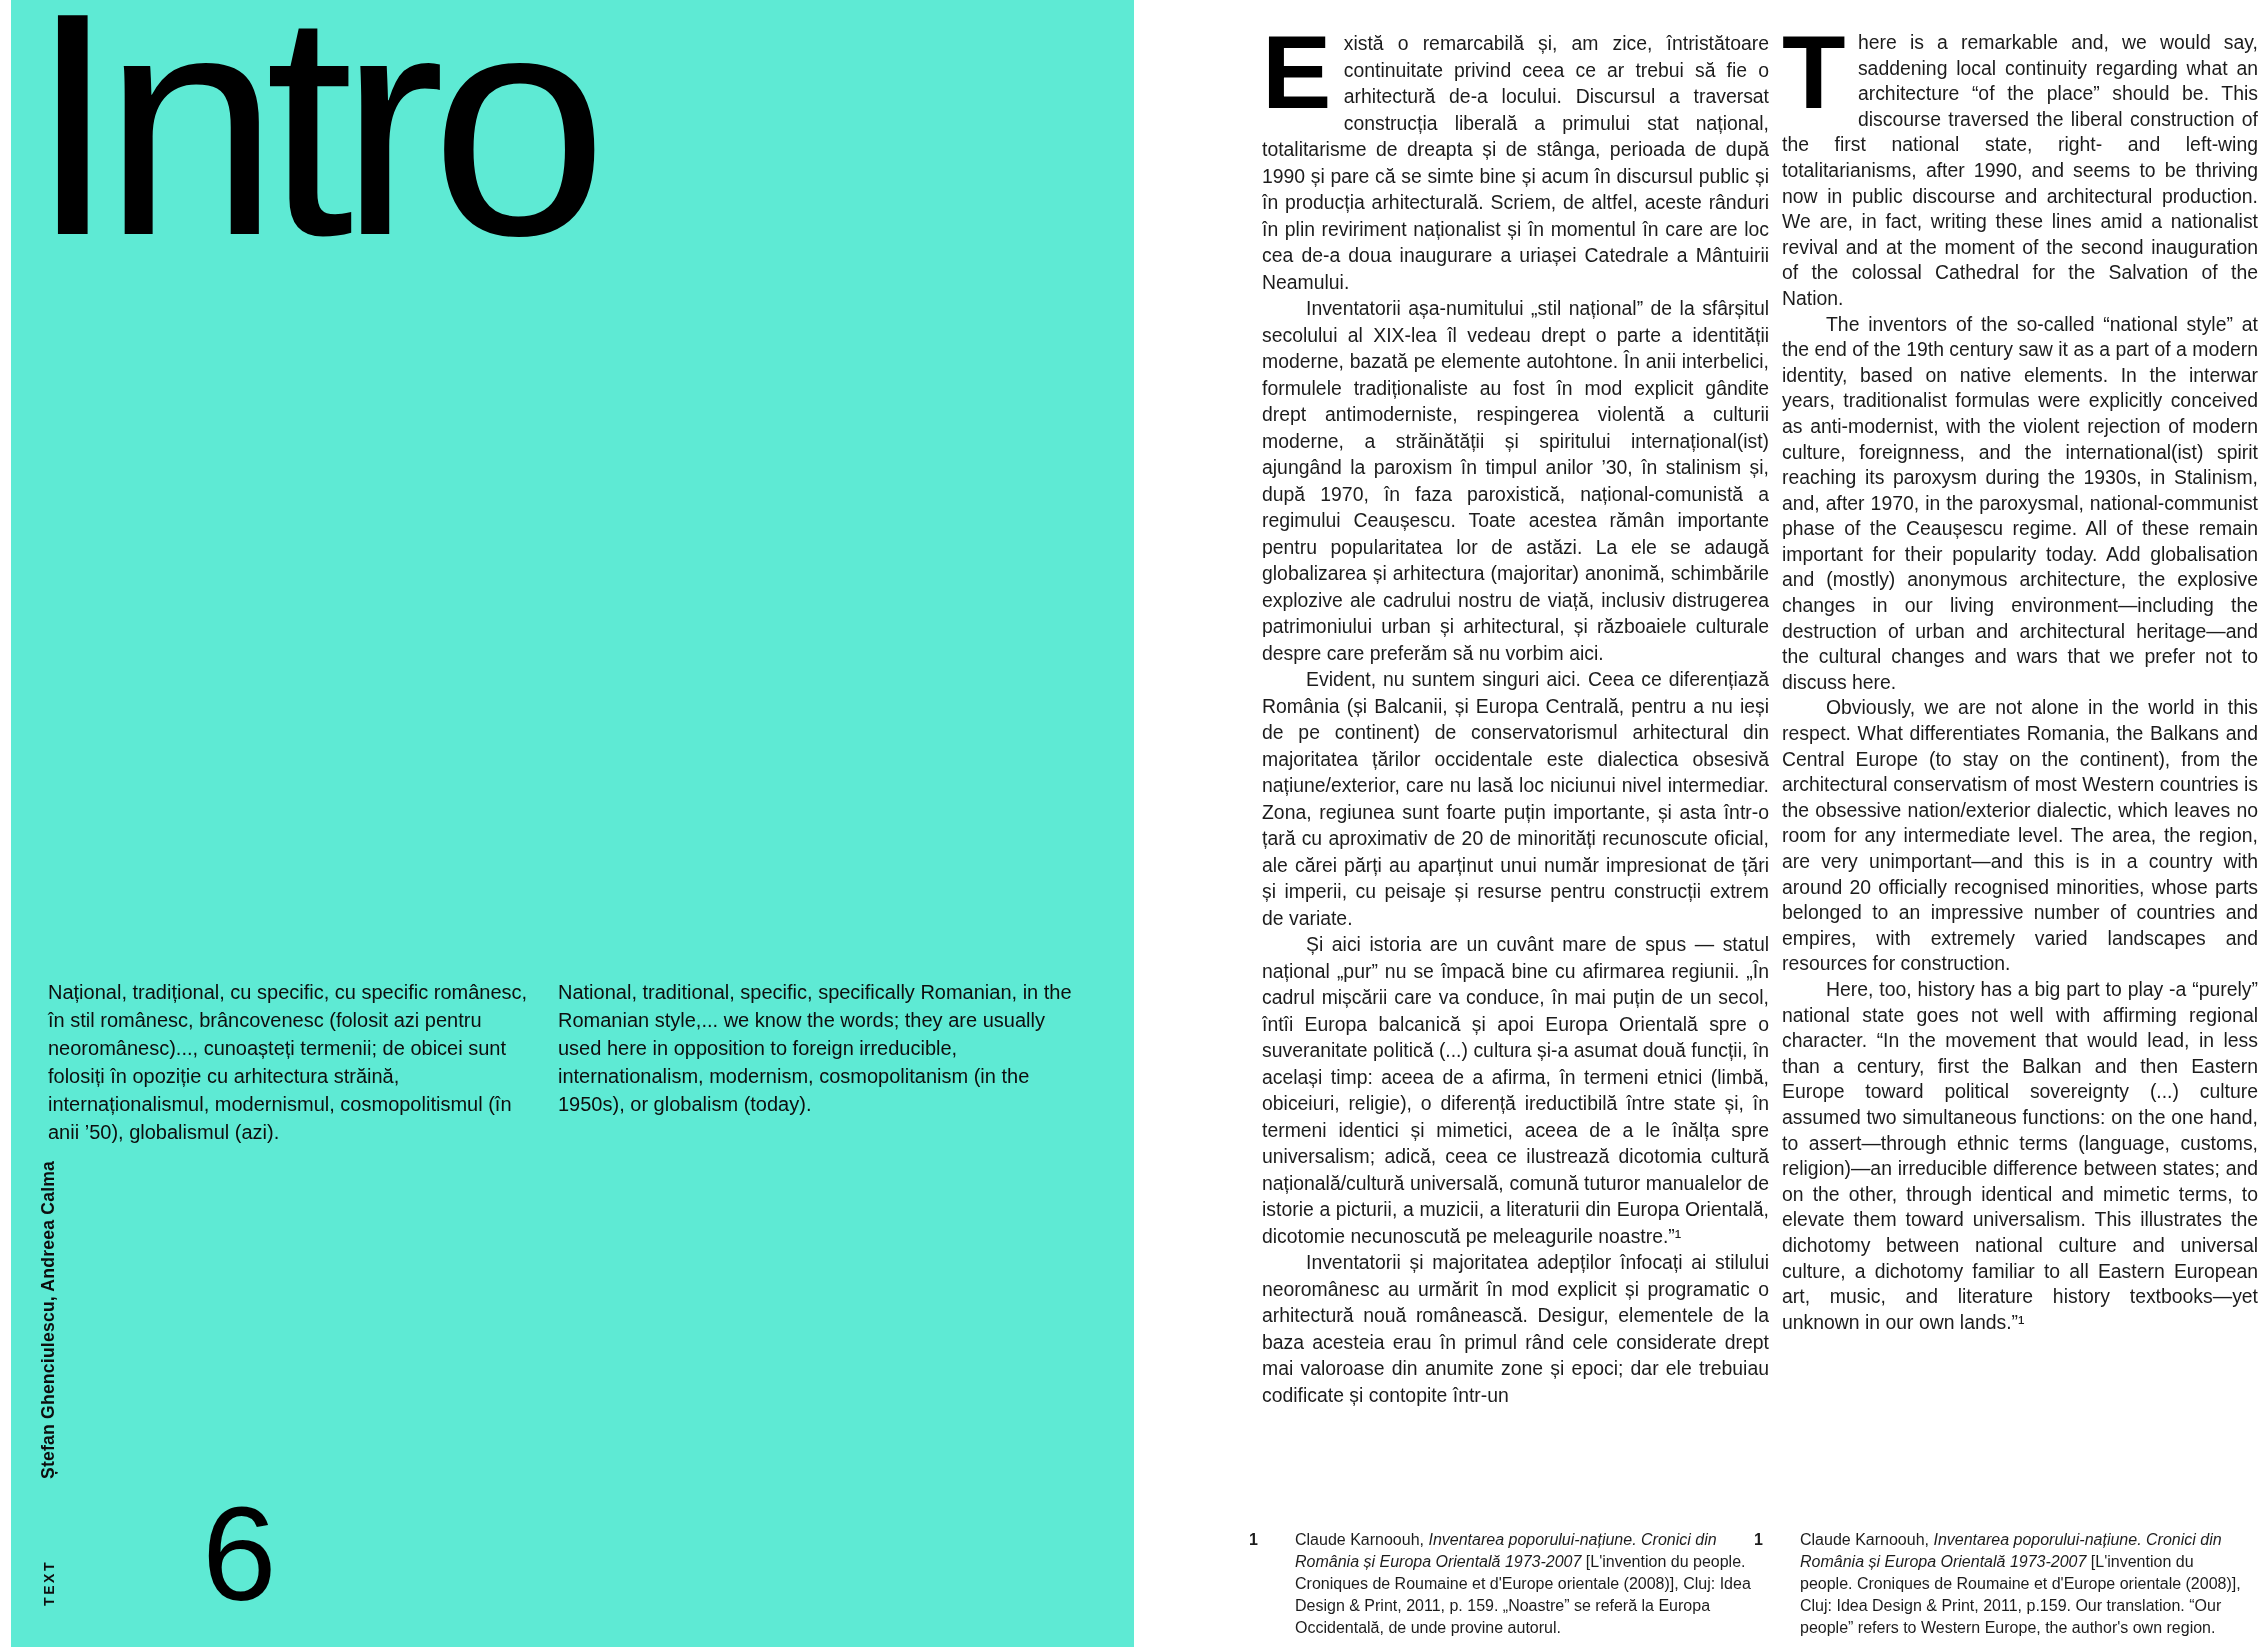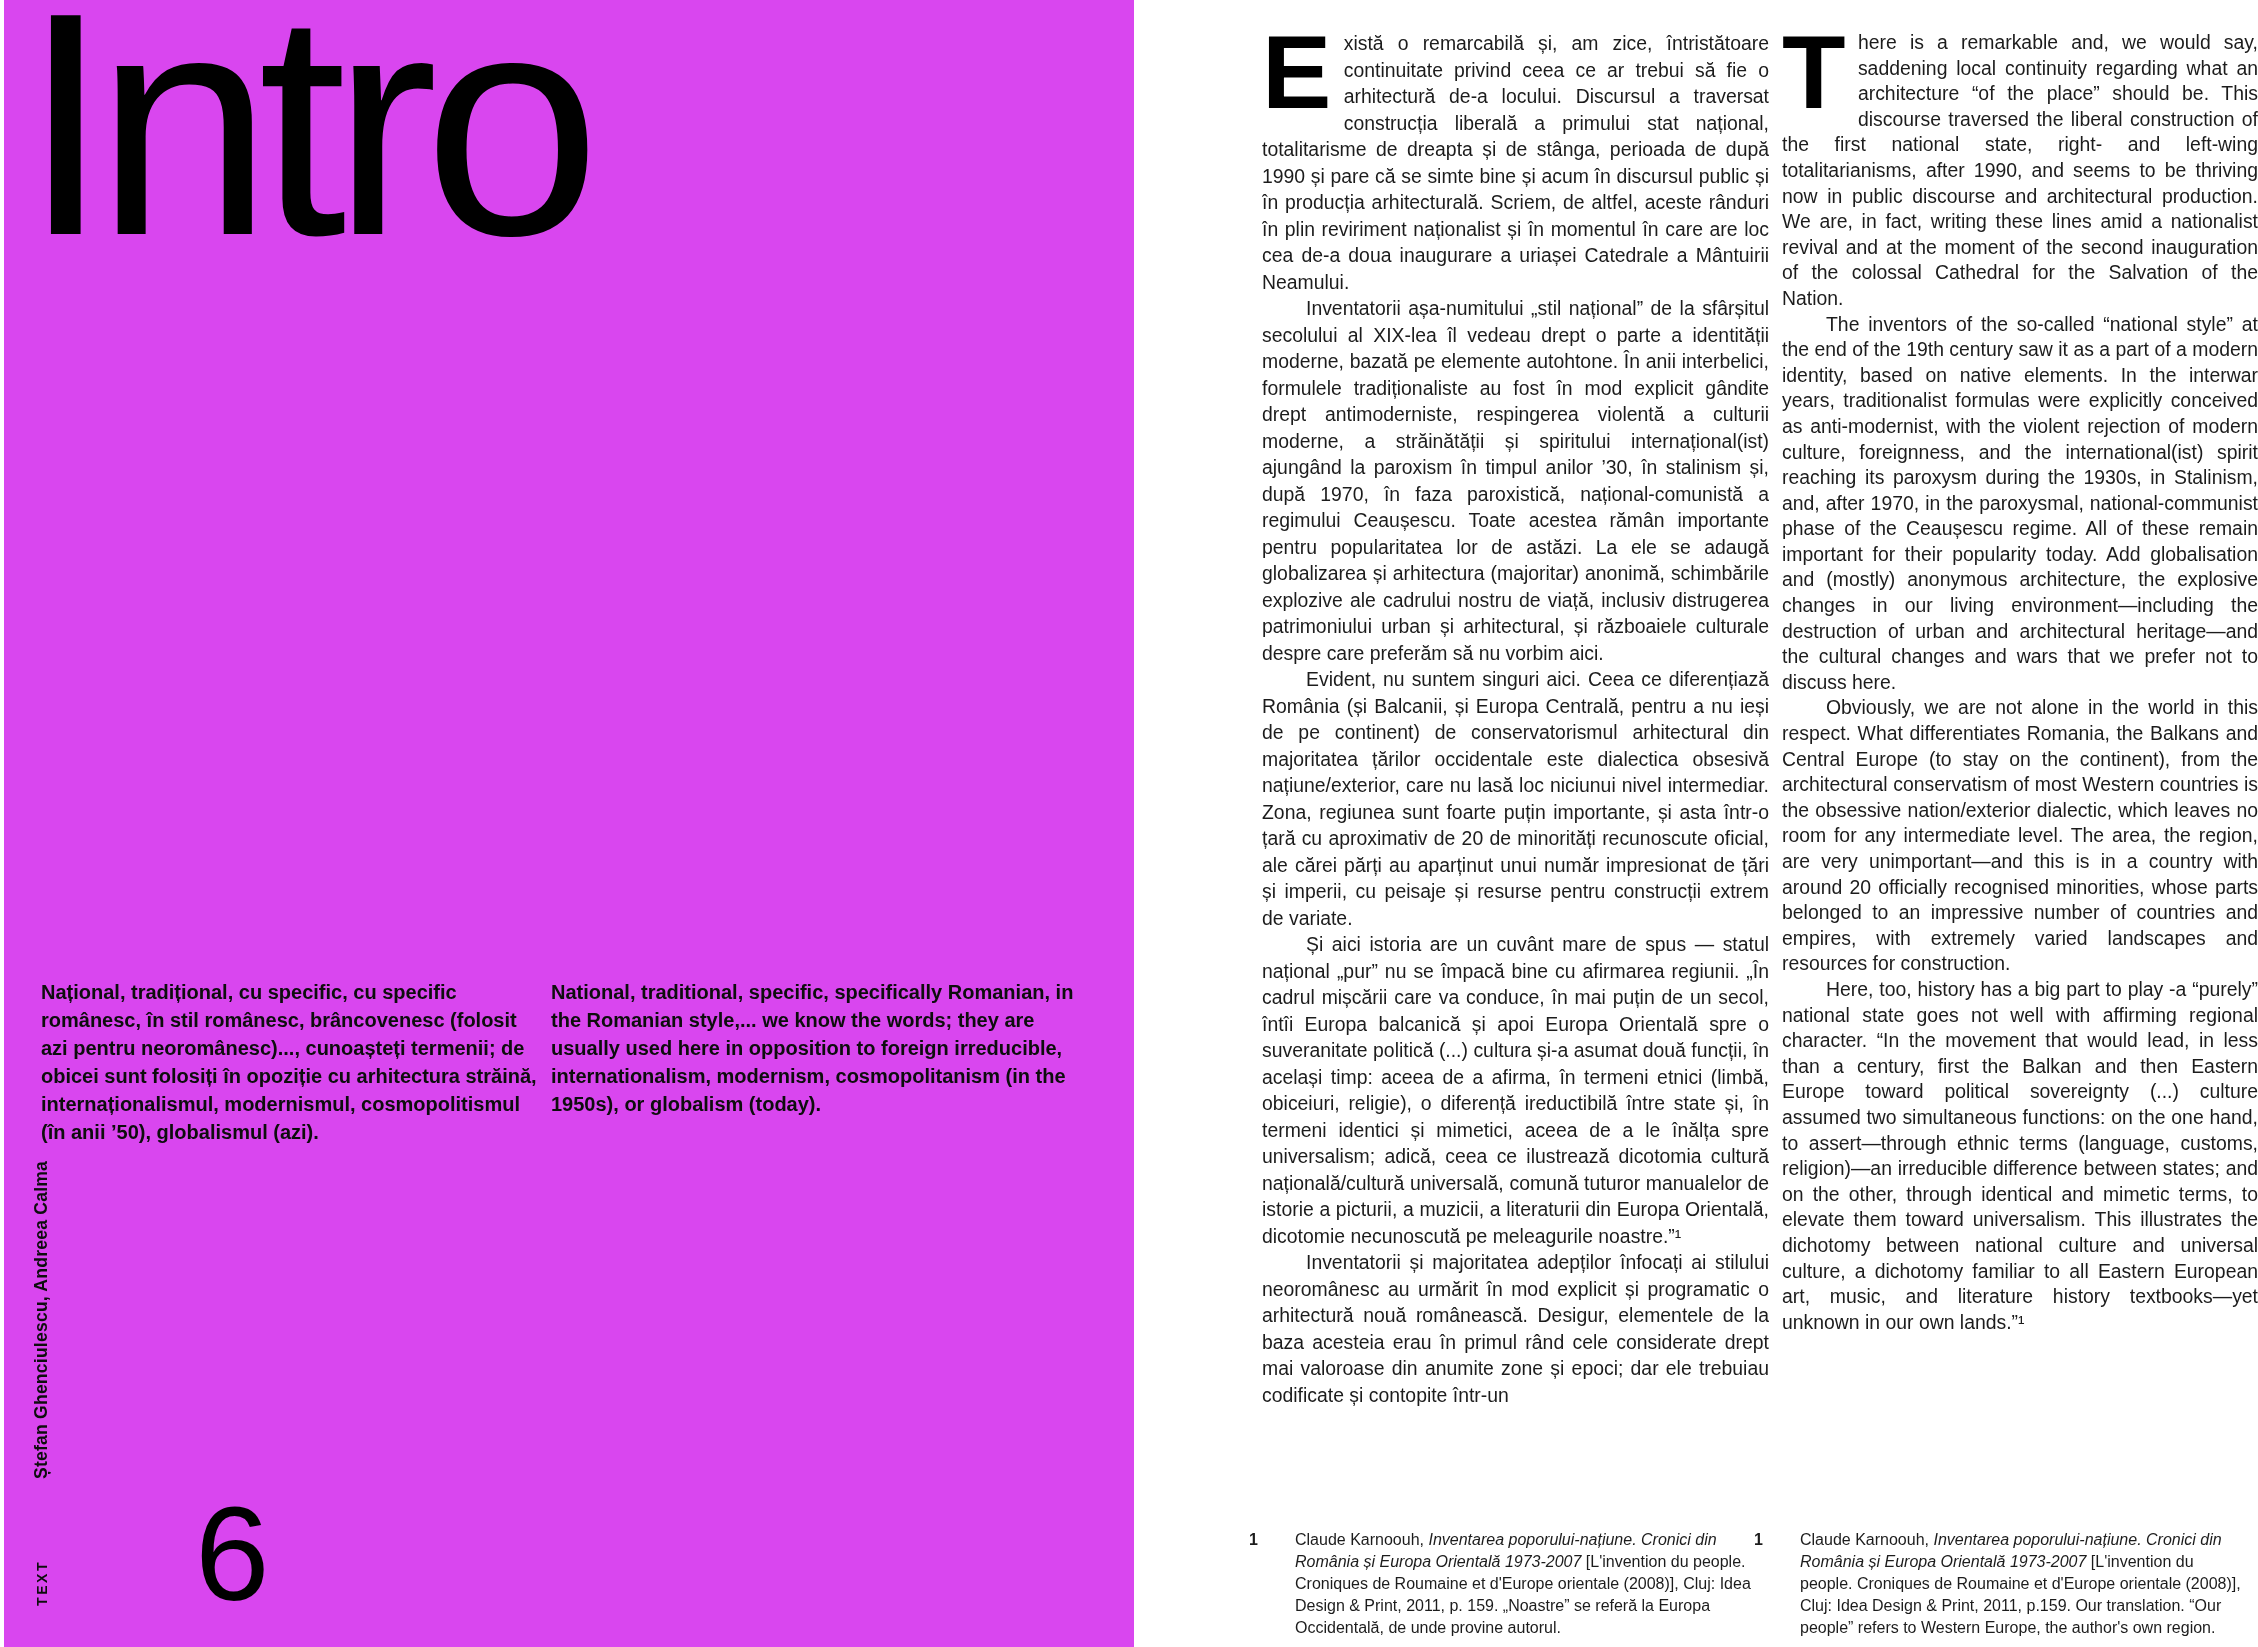--- a/index.html
+++ b/index.html
@@ -2,29 +2,29 @@
 <html style="font-size:14px"><head>
 <meta charset="utf-8">
 <style>
   html,body{margin:0;padding:0}
   body{
     width:2258px;height:1648px;position:relative;overflow:hidden;
     background:#ffffff;color:#111;
     font-family:"Liberation Sans",sans-serif;
   }
   
-  .left-page{position:absolute;left:4px;top:0;width:1134px;height:1648px;background:#d946ef}
+  .left-page{position:absolute;left:11px;top:0;width:1134px;height:1648px;background:#5eead4}
   .title{
     position:absolute;left:17.6px;top:-35px;
     font-size:318px;line-height:1;letter-spacing:-0.045em;
     font-weight:400;color:#000;white-space:nowrap;
   }
   .intro{
     position:absolute;font-size:20px;line-height:28px;
-    font-weight:700;color:#0d0d0d;
+    font-weight:400;color:#0d0d0d;
   }
   .intro-ro{left:37px;top:978px;width:496px}
   .intro-en{left:547px;top:978px;width:528px}
   .vertical{
     position:absolute;transform:rotate(-90deg);transform-origin:0 0;
     white-space:nowrap;font-weight:700;color:#0d0d0d;
   }
   .authors{left:26.5px;top:1479px;font-size:17.6px;letter-spacing:0.2px}
   .text-label{left:30px;top:1606px;font-size:14px;letter-spacing:2.6px}
   .page-number{

